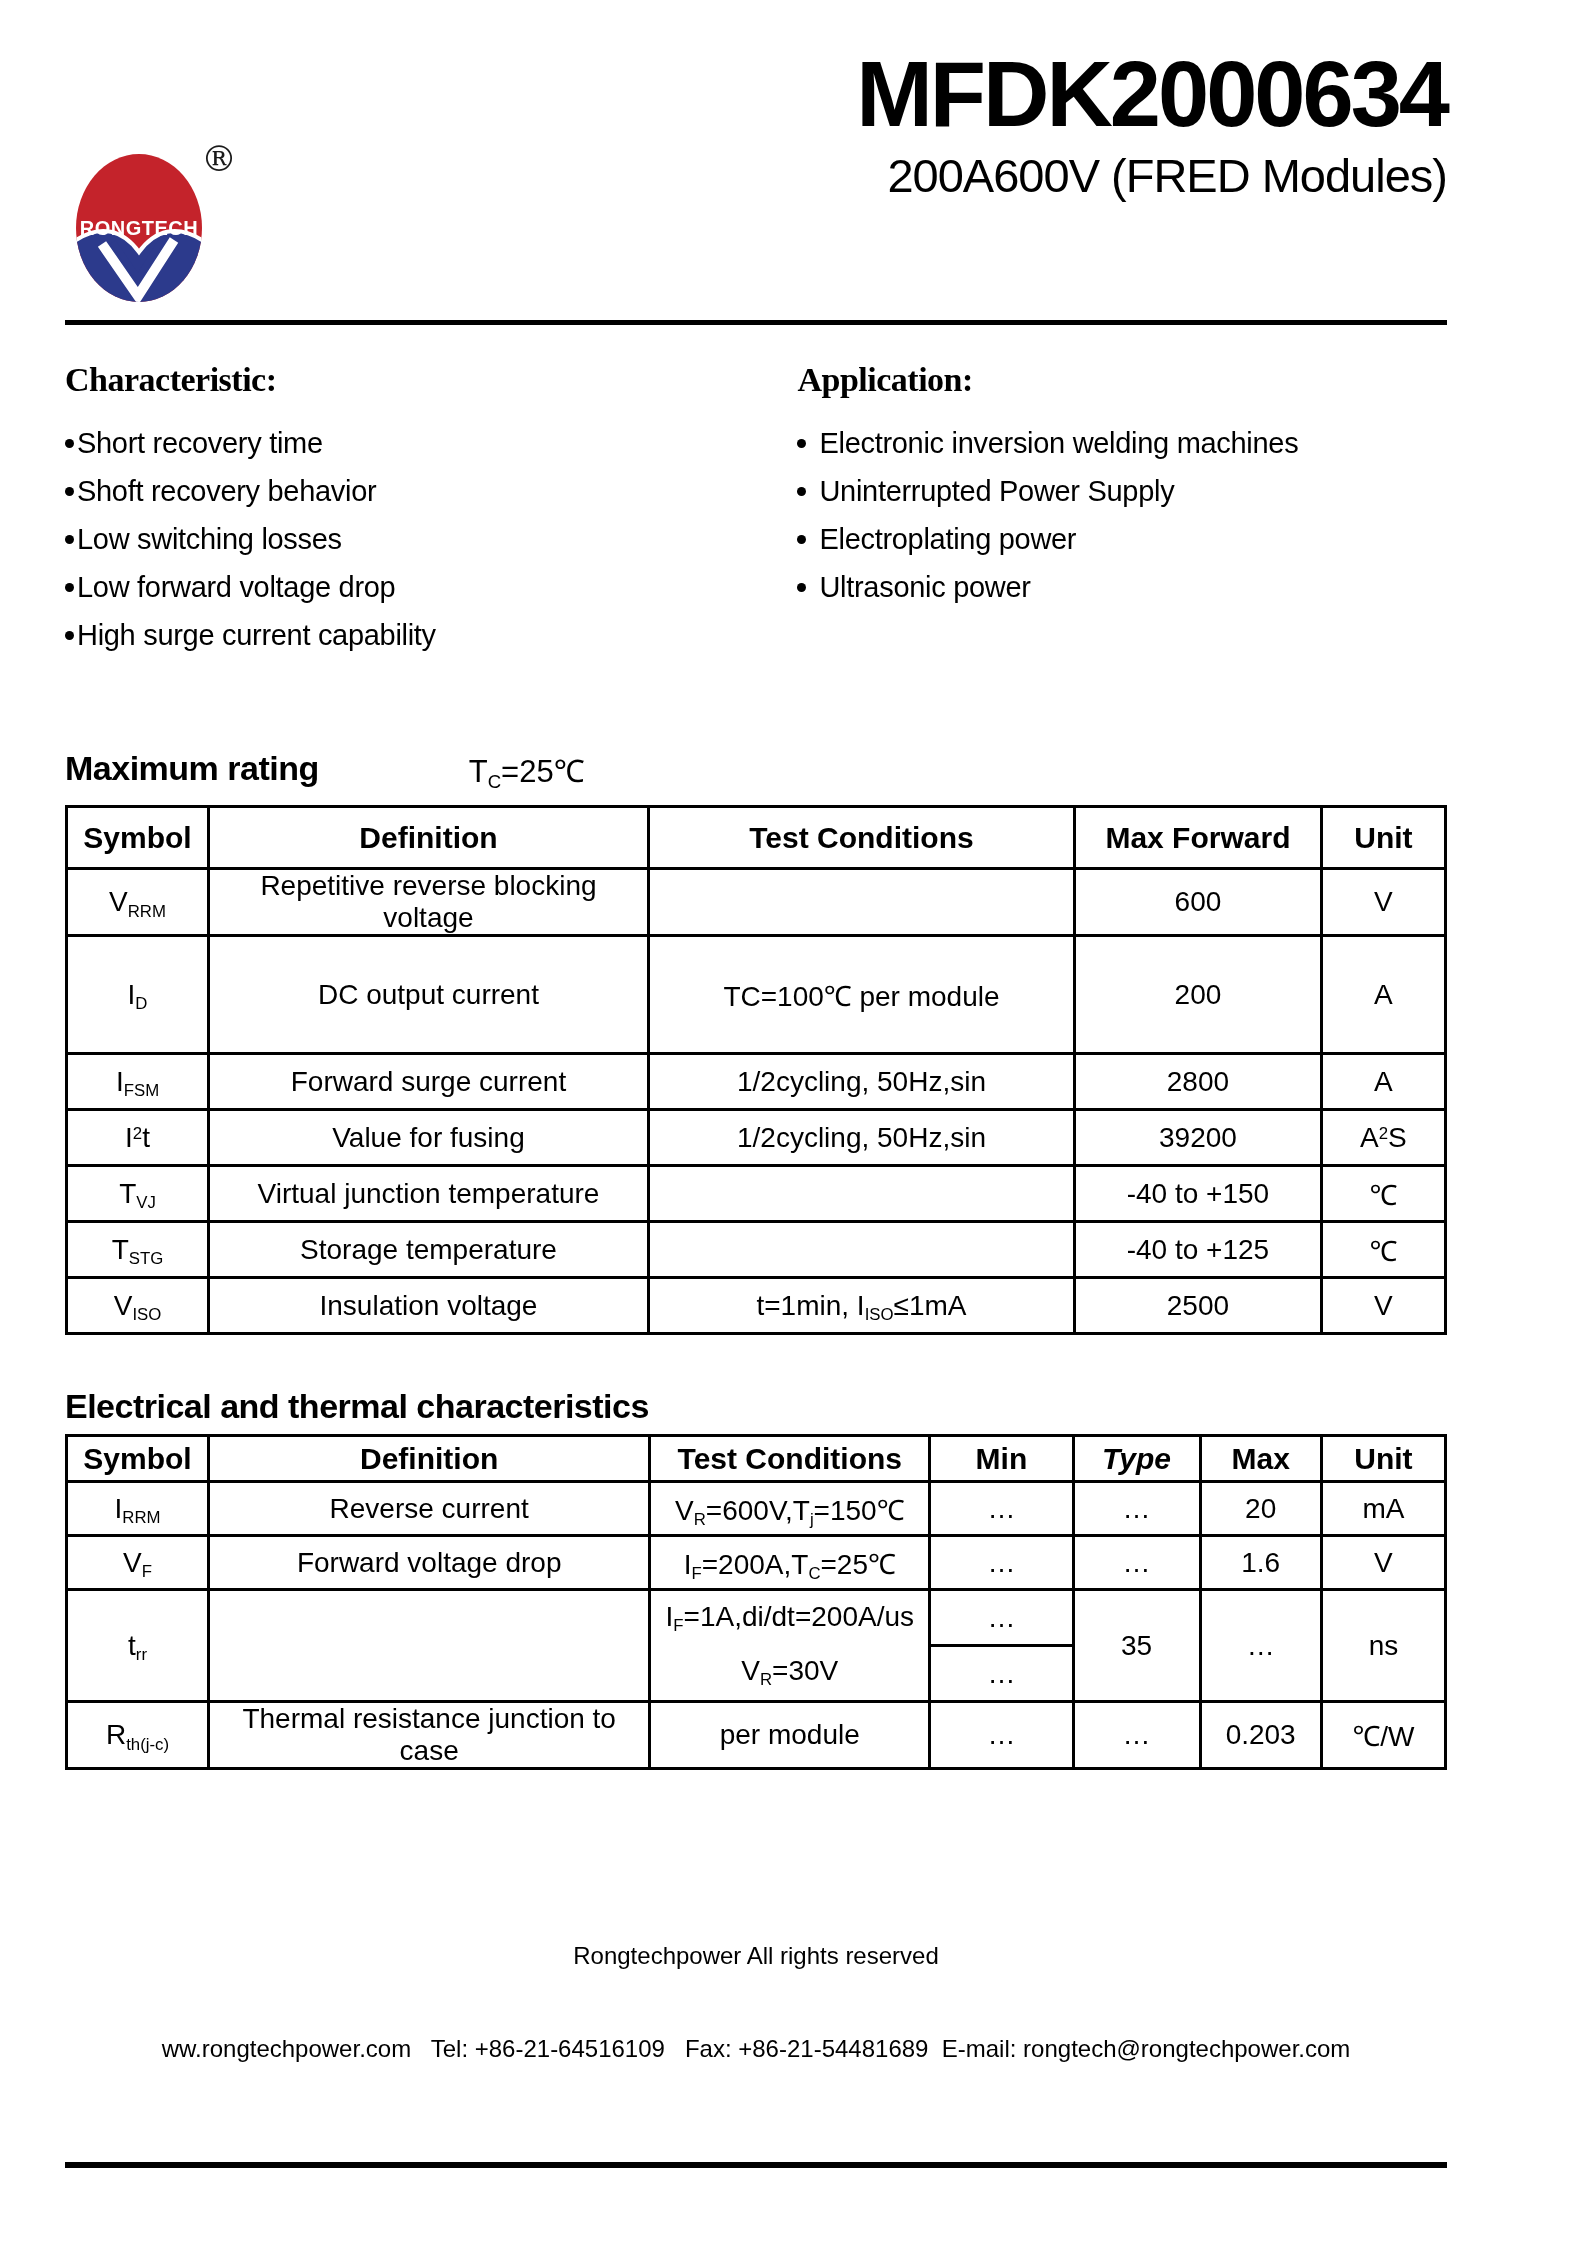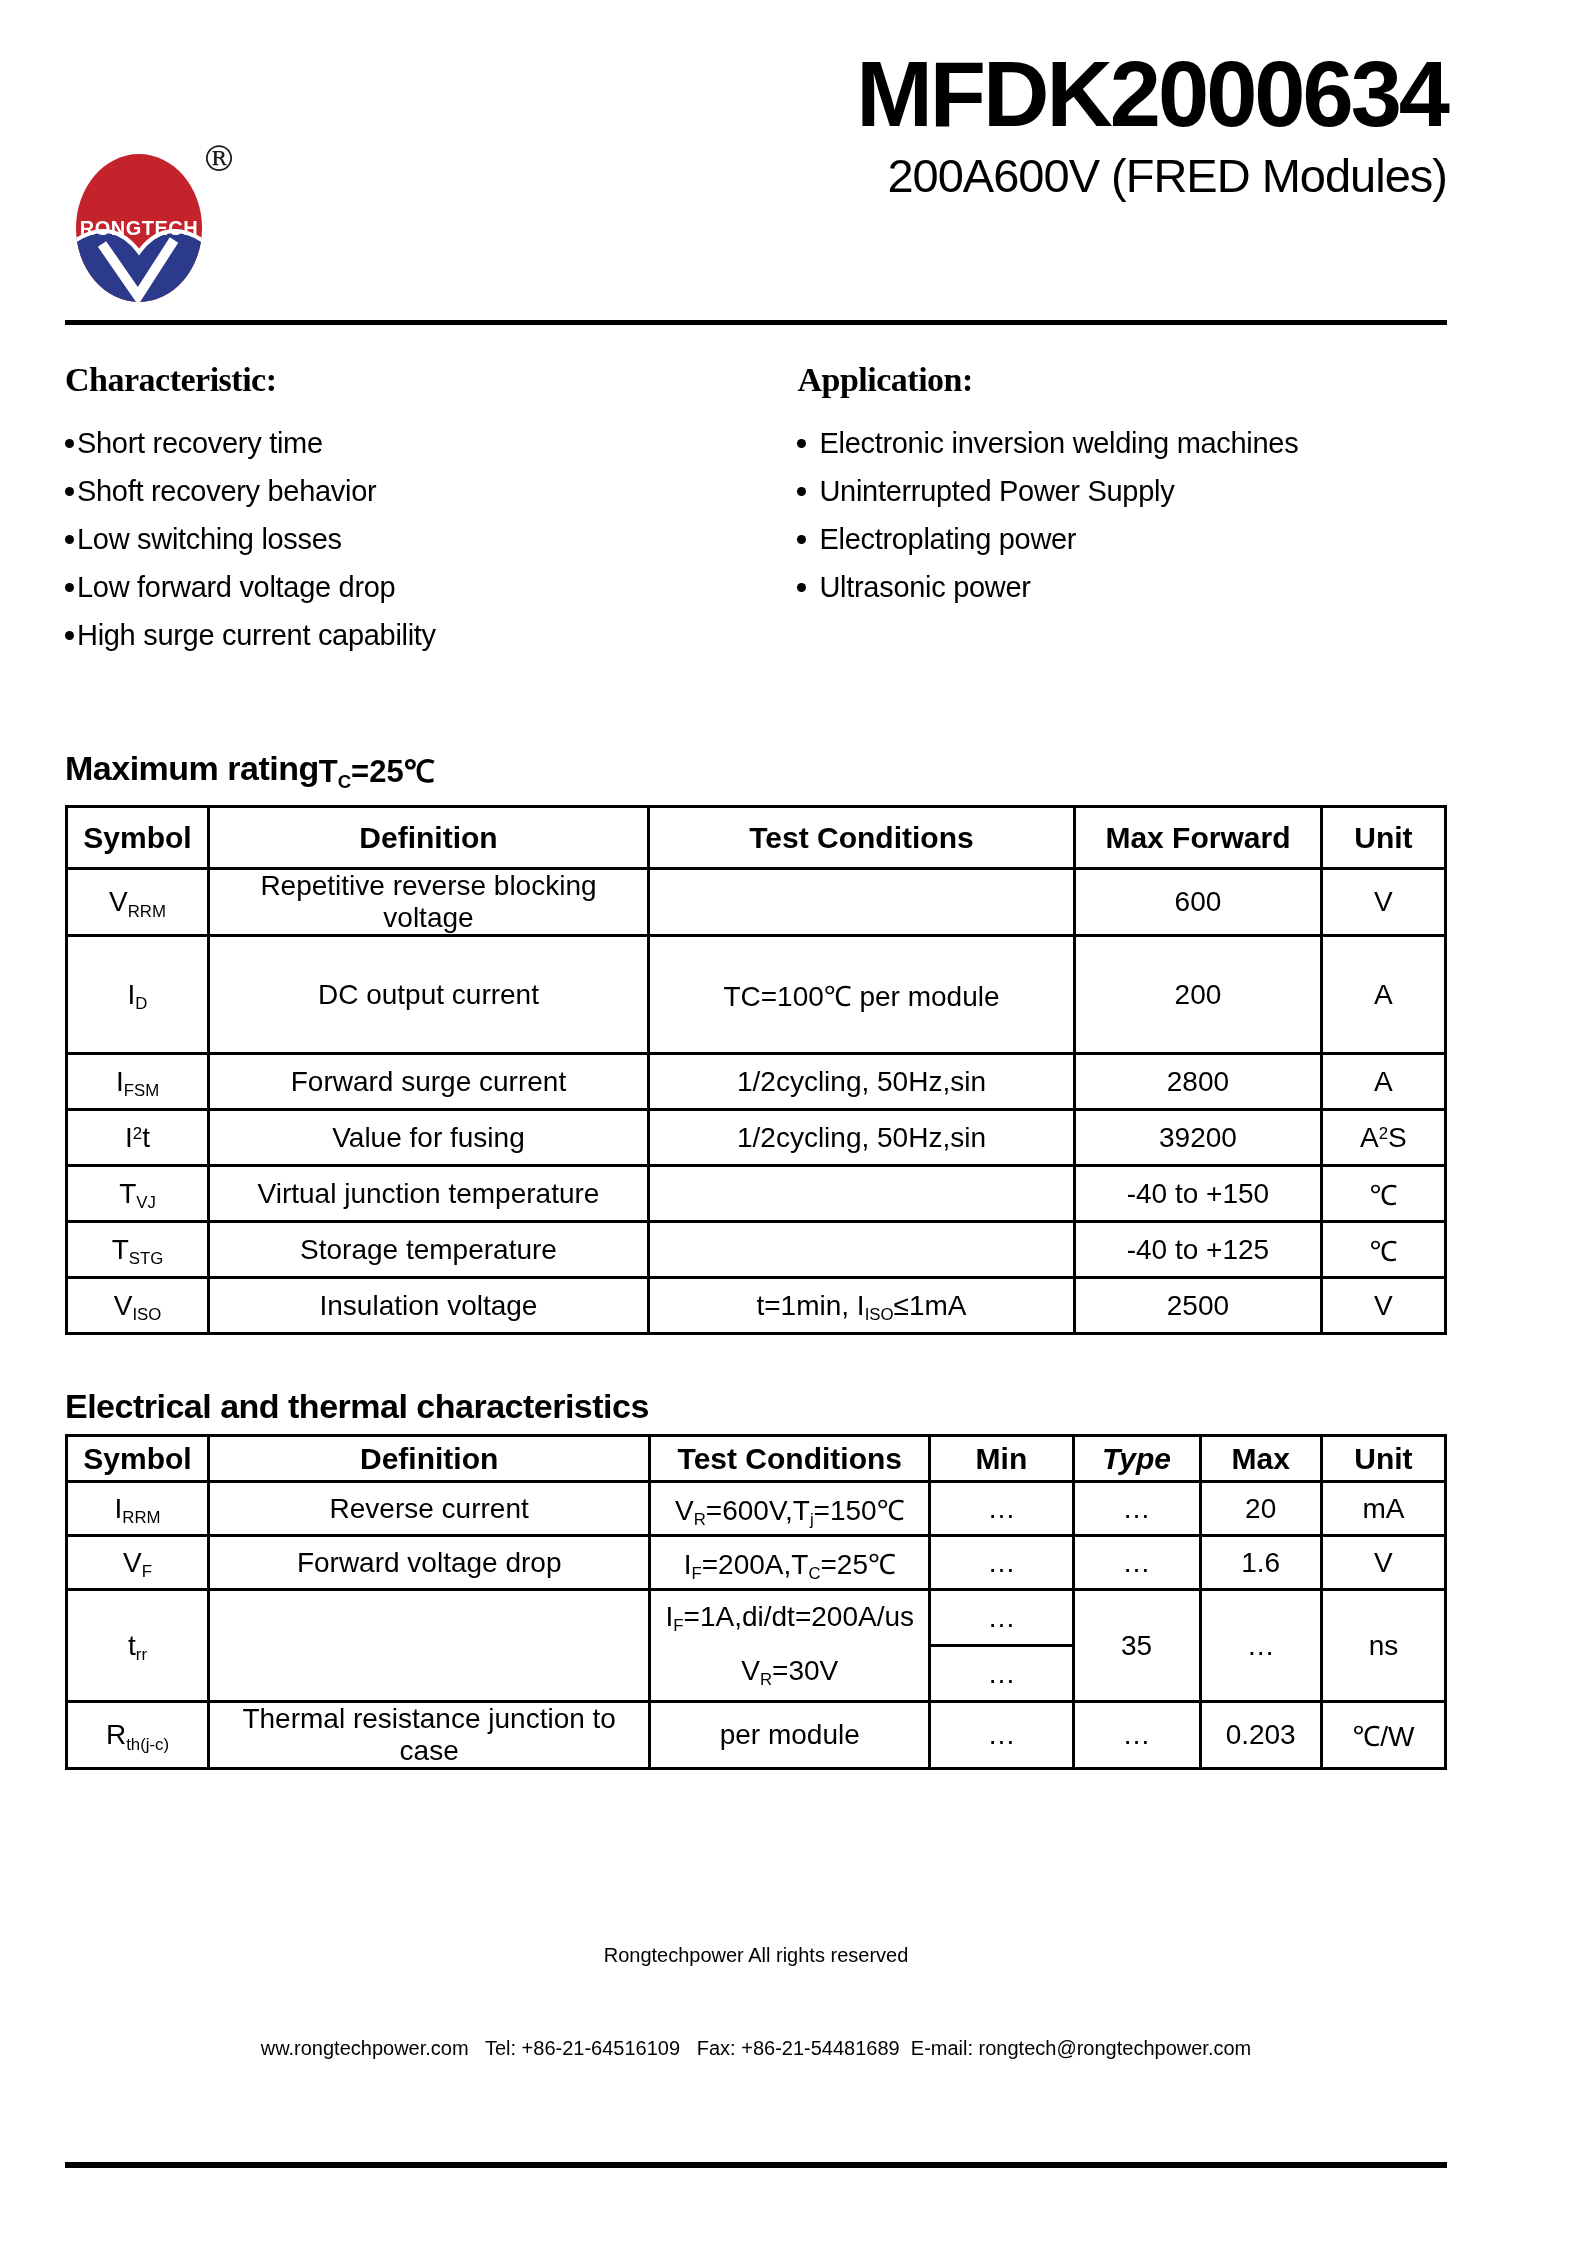--- a/index.html
+++ b/index.html
@@ -29,21 +29,21 @@
   .sec-heading { font-size:34px; font-weight:bold; letter-spacing:-0.5px;font-family:Liberation Serif, serif; }
   ul.bullets { list-style:none; margin:20px 0 0 0; padding:0; }
   ul.bullets li { display:flex; align-items:center; font-size:29px; height:48px; letter-spacing:-0.3px; }
   .dot { width:9px; height:9px; border-radius:50%; background:#000; flex:0 0 9px; }
   .char-list .dot { margin-right:3px; }
   .app-list .dot { margin-right:13px; }
 
   
   .max-heading-row { margin-top:90px; display:flex; align-items:flex-start; }
   .table-heading { font-size:34px; font-weight:bold; letter-spacing:-0.5px; }
-  .max-cond { font-size:31px; font-weight:bold; }
+  .max-cond { margin-left:150px; font-size:31px; font-weight:normal; }
   .elec-heading { margin-top:52px; }
 
   
   table { border-collapse:collapse; width:100%; table-layout:fixed; margin-top:14px; }
   th, td { border:3px solid #000; text-align:center; vertical-align:middle; padding:0 3px; box-sizing:border-box; overflow:hidden; }
   th { font-size:30px; font-weight:bold; }
   td { font-size:28px; }
   #max-table th { height:62px; }
   #max-table td { height:56px; }
   #max-table tr.tall td { height:118px; }
@@ -56,21 +56,21 @@
   #max-table th:nth-child(3){width:30.9%;} #max-table th:nth-child(4){width:17.9%;}
   #max-table th:nth-child(5){width:9%;}
   #elec-table th:nth-child(1){width:10.3%;} #elec-table th:nth-child(2){width:32%;}
   #elec-table th:nth-child(3){width:20.3%;} #elec-table th:nth-child(4){width:10.4%;}
   #elec-table th:nth-child(5){width:9.2%;font-style:italic;} #elec-table th:nth-child(6){width:8.8%;}
   #elec-table th:nth-child(7){width:9%;}
   sub { font-size:0.6em; vertical-align:baseline; position:relative; top:0.33em; }
   sup { font-size:0.6em; vertical-align:baseline; position:relative; top:-0.45em; }
 
   
-  .footer { margin-top:108px; text-align:center; font-size:20px; line-height:31px; white-space:pre-wrap; }
+  .footer { margin-top:108px; text-align:center; font-size:24px; line-height:31px; white-space:pre-wrap; }
   .bottom-rule { border:none; border-top:6px solid #000; margin:36px 0 0 0; height:0; }
 </style>
 </head>
 <body>
 
 <div class="page">
   <div class="content">
 
     <div class="header">
       <div class="logo-wrap">

